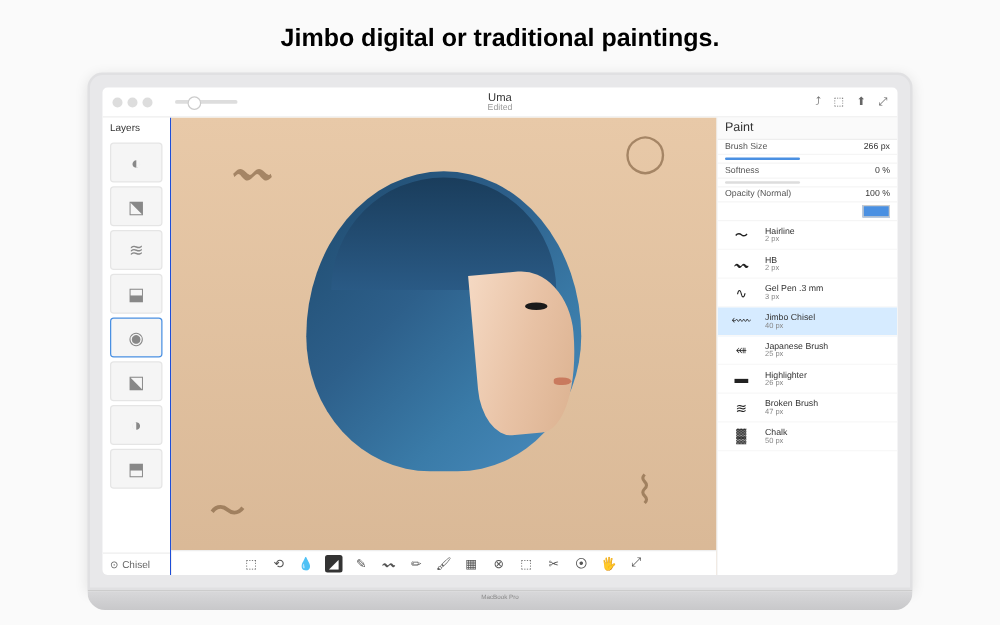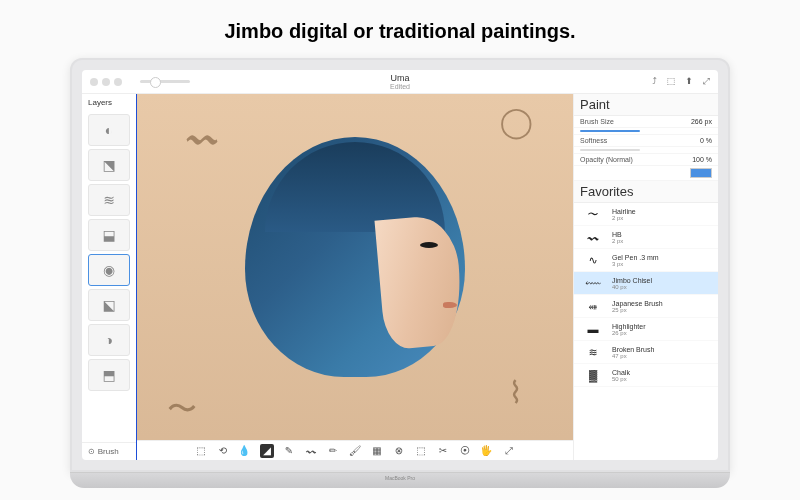--- a/index.html
+++ b/index.html
@@ -31,21 +31,21 @@
 .bangs { position: absolute; width: 180px; height: 90px; background: linear-gradient(180deg, #1a3d5c 0%, #2a5a85 100%); border-radius: 50% 50% 0 0 / 100% 100% 0 0; top: 15px; left: 40px; }
 .skin { position: absolute; width: 80px; height: 130px; background: linear-gradient(110deg, #f5d9c3 0%, #e8c2a5 50%, #dab08e 100%); border-radius: 0 50% 40% 30% / 0 40% 60% 30%; top: 90px; left: 155px; transform: rotate(-5deg); }
 .eye { position: absolute; width: 18px; height: 6px; background: #1a1a1a; border-radius: 50%; top: 115px; left: 195px; }
 .lips { position: absolute; width: 14px; height: 6px; background: #c97a5e; border-radius: 40% 60% 60% 40%; top: 175px; left: 218px; }
 .squiggle { position: absolute; font-size: 30px; color: #7a5a3a; opacity: 0.6; }
 .sq1 { top: 20px; left: 50px; } .sq2 { top: 10px; right: 40px; } .sq3 { bottom: 30px; left: 30px; } .sq4 { bottom: 50px; right: 50px; }
 .toolbar { height: 20px; background: #fff; border-top: 1px solid #eee; display: flex; align-items: center; justify-content: center; gap: 8px; font-size: 10px; color: #555; position: absolute; bottom: 0; left: 55px; right: 145px; }
 .toolbar span { cursor: pointer; width: 14px; height: 14px; display: flex; align-items: center; justify-content: center; border-radius: 2px; }
 .toolbar span.active { background: #333; color: #fff; }
 .inspector { width: 145px; border-left: 1px solid #eee; font-size: 8px; color: #333; display: flex; flex-direction: column; overflow: hidden; }
-.panel-hdr { padding: 3px 6px; font-weight: 500; border-bottom: 1px solid #eee; background: #fafafa; font-size: 13px; }
+.panel-hdr { padding: 3px 6px; font-weight: 500; border-bottom: 1px solid #eee; background: #fafafa; font-size: 10px; }
 .panel-row { padding: 2px 6px; display: flex; justify-content: space-between; align-items: center; border-bottom: 1px solid #f5f5f5; font-size: 7px; color: #555; }
 .panel-row .val { color: #333; font-size: 7px; }
 .bar { width: 60px; height: 2px; background: #4a90e2; border-radius: 1px; }
 .bar.empty { background: #ddd; }
 .swatch { width: 22px; height: 10px; background: #4a90e2; border: 1px solid #ccc; cursor: pointer; }
 .brushes { flex: 1; overflow: hidden; }
 .brush { padding: 4px 6px; display: flex; align-items: center; gap: 6px; cursor: pointer; border-bottom: 1px solid #f8f8f8; }
 .brush.sel { background: #d6ebff; }
 .brush-prev { width: 26px; height: 14px; display: flex; align-items: center; justify-content: center; font-size: 11px; color: #222; }
 .brush-info { display: flex; flex-direction: column; }
@@ -89,21 +89,21 @@
               <div class="layer-thumb">⬔</div>
               <div class="layer-thumb">≋</div>
               <div class="layer-thumb">⬓</div>
               <div class="layer-thumb sel">◉</div>
               <div class="layer-thumb">⬕</div>
               <div class="layer-thumb">◑</div>
               <div class="layer-thumb">⬒</div>
             </div>
           <div class="layers-ftr">
             <span>⊙</span>
-            <span>Brush</span>
+            <span>Chisel</span>
           </div>
         </div>
 
         <div class="canvas">
           <div class="face">
             <div class="hair"></div>
             <div class="bangs"></div>
             <div class="skin"></div>
             <div class="eye"></div>
             <div class="lips"></div>
@@ -133,21 +133,20 @@
           <div class="panel-row">
             <span>Opacity (Normal)</span>
             <span class="val">100 %</span>
           </div>
 
           <div class="panel-row">
             <span></span>
             <span class="swatch"></span>
           </div>
 
-          <div class="panel-hdr">Favorites</div>
           <div class="brushes" id="brushes">
               <div class="brush">
                 <div class="brush-prev">〜</div>
                 <div class="brush-info">
                   <div class="brush-name">Hairline</div>
                   <div class="brush-size">2 px</div>
                 </div>
               </div>
               <div class="brush">
                 <div class="brush-prev">〰</div>

